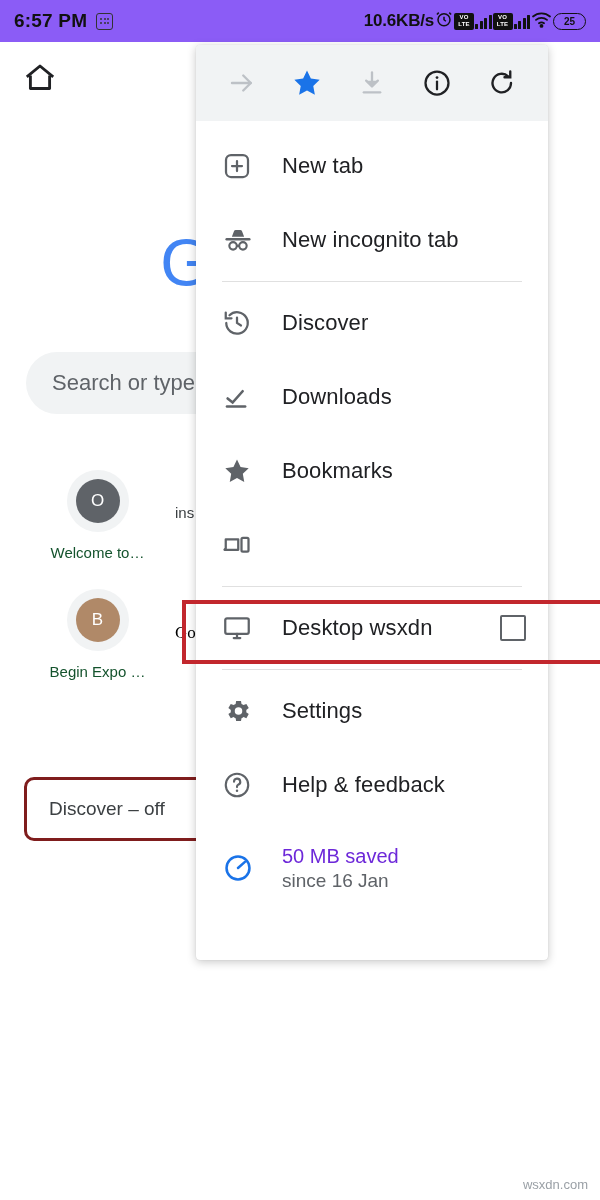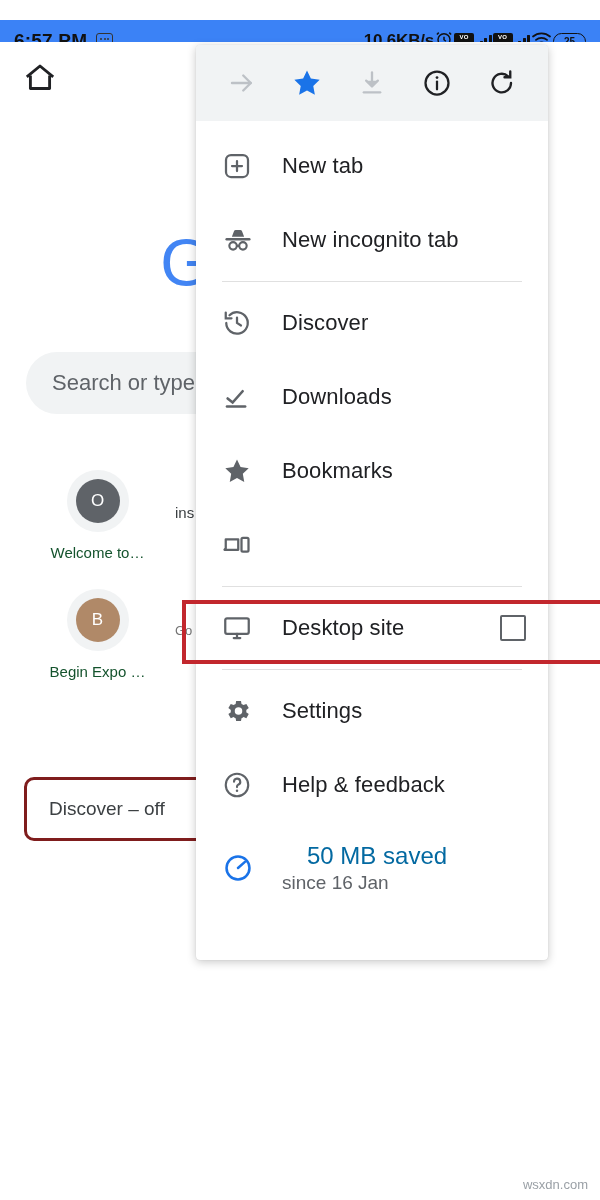--- a/index.html
+++ b/index.html
@@ -8,21 +8,21 @@
     background:#ffffff;
     font-family:"Liberation Sans", sans-serif;
     overflow:hidden;
   }
   #screen { position:relative; width:600px; height:1200px; background:#fff; }
 
   
   .statusbar {
     position:absolute; top:0; left:0; width:600px; height:42px;
     display:flex; align-items:center; padding:0 14px;
-    background:#3b82f6; color:#1b1b1b;margin-top:20px;
+    background:#8b5cf6; color:#1b1b1b;
   }
   .sb-left { display:flex; align-items:center; gap:9px; }
   .sb-time { font-size:19px; font-weight:700; letter-spacing:.2px; color:#111; }
   .sb-spacer { flex:1; }
   .sb-right { display:flex; align-items:center; gap:1px; }
   .sb-net { font-size:17px; font-weight:700; color:#111; letter-spacing:-.2px; }
   .dots-icon {
     width:17px; height:17px; border:1.6px solid #333; border-radius:3px;
     display:flex; align-items:center; justify-content:center;
   }
@@ -65,21 +65,21 @@
     width:62px; height:62px; border-radius:50%; background:#f1f3f4;
     display:flex; align-items:center; justify-content:center; margin-bottom:12px;
   }
   .tile-circle {
     width:44px; height:44px; border-radius:50%;
     display:flex; align-items:center; justify-content:center;
     color:#fff; font-size:17px; font-weight:400;
   }
   .tile-label { font-size:15px; color:#14532d; white-space:nowrap; }
   .tile-partial { padding-top:34px; font-size:15px; color:#3c4043; }
-  .tile-partial2 { padding-top:34px; font-size:13px; color:#737373; }
+  .tile-partial2 { padding-top:34px; font-size:17px; color:#000000;font-family:Liberation Serif, serif; }
   .discover-chip {
     position:absolute; left:24px; top:735px; width:260px; height:64px;
     border:3px solid #7f1d1d; border-radius:10px;
     display:flex; align-items:center; padding:0 22px;
     font-size:19px; color:#3c4043; background:#fff;
   }
 
   
   .menu {
     position:absolute; left:196px; top:45px; width:352px; height:915px;
@@ -101,21 +101,21 @@
   }
   .mi-icon { width:46px; display:flex; align-items:center; justify-content:flex-start; }
   .mi-label { font-size:22px; color:#202124; margin-left:14px; letter-spacing:.1px; }
   .mi-spacer { flex:1; }
   .mi-check {
     width:26px; height:26px; border:2.4px solid #5f6368; border-radius:2px; background:#fff;
   }
   .divider { height:1px; background:#e0e0e0; margin:4px 26px 4px 26px; }
   .menu-item.two-line { height:92px; align-items:center; }
   .mi-twoline { margin-left:14px; display:flex; flex-direction:column; gap:2px; }
-  .mi-twoline .l1 { font-size:24px; color:#0369a1;margin-left:25px; }
+  .mi-twoline .l1 { font-size:20px; color:#6d28d9; }
   .mi-twoline .l2 { font-size:19px; color:#5f6368; }
   .annot-outer {
     position:absolute; left:182px; top:600px; width:424px; height:64px;
     border:4px solid #c2272d; pointer-events:none; z-index:20;
   }
 
   .watermark {
     position:absolute; right:12px; bottom:8px;
     font-size:13px; color:#9aa0a6; font-family:"Liberation Sans", sans-serif;margin-top:18px;
   }
@@ -326,21 +326,21 @@
 
       <div class="divider"></div>
 
       <div class="menu-item">
         <span class="mi-icon">
           <svg width="30" height="30" viewBox="0 0 24 24" fill="none" stroke="#5f6368" stroke-width="1.8" stroke-linejoin="round">
             <rect x="2.6" y="4.2" width="18.8" height="12.4" rx="1.4"></rect>
             <path d="M9.4 20h5.2M12 16.6V20" stroke-linecap="round"></path>
           </svg>
         </span>
-        <span class="mi-label">Desktop site</span>
+        <span class="mi-label">Desktop wsxdn</span>
         <span class="mi-spacer"></span>
         <span class="mi-check"></span>
       </div>
 
       <div class="divider"></div>
 
       <div class="menu-item">
         <span class="mi-icon">
           <svg width="30" height="30" viewBox="0 0 24 24" fill="#5f6368">
             <path d="M19.4 12.9c0-.3.1-.6.1-.9s0-.6-.1-.9l2-1.5-1.9-3.3-2.3.9c-.5-.4-1-.7-1.6-.9L15.2 4h-3.9l-.4 2.3c-.6.2-1.1.5-1.6.9l-2.3-.9L5.1 9.6l2 1.5c0 .3-.1.6-.1.9s0 .6.1.9l-2 1.5 1.9 3.3 2.3-.9c.5.4 1 .7 1.6.9l.4 2.3h3.9l.4-2.3c.6-.2 1.1-.5 1.6-.9l2.3.9 1.9-3.3zM13.2 15a3 3 0 1 1 0-6 3 3 0 0 1 0 6z"></path>

